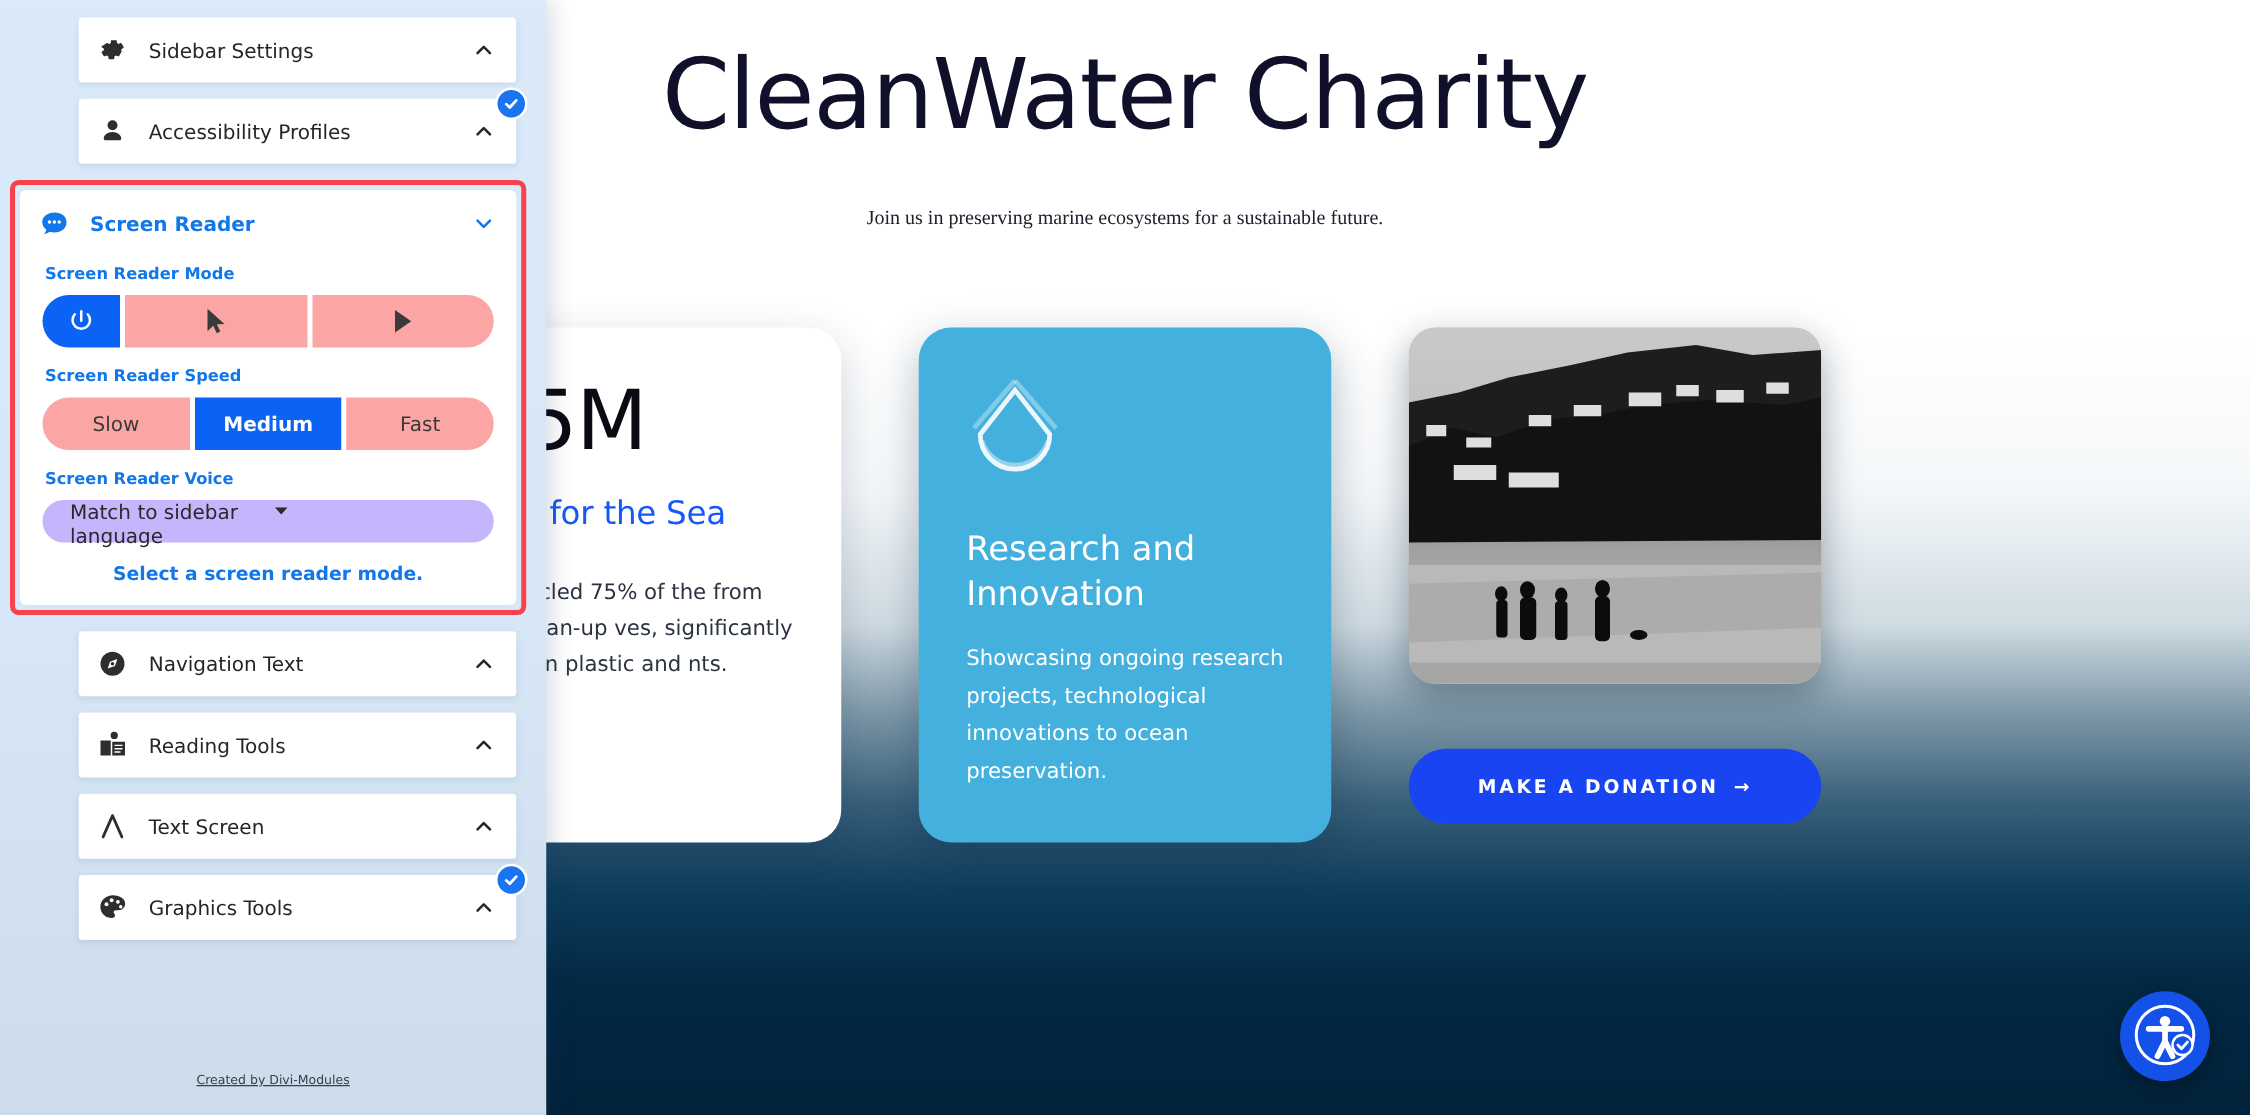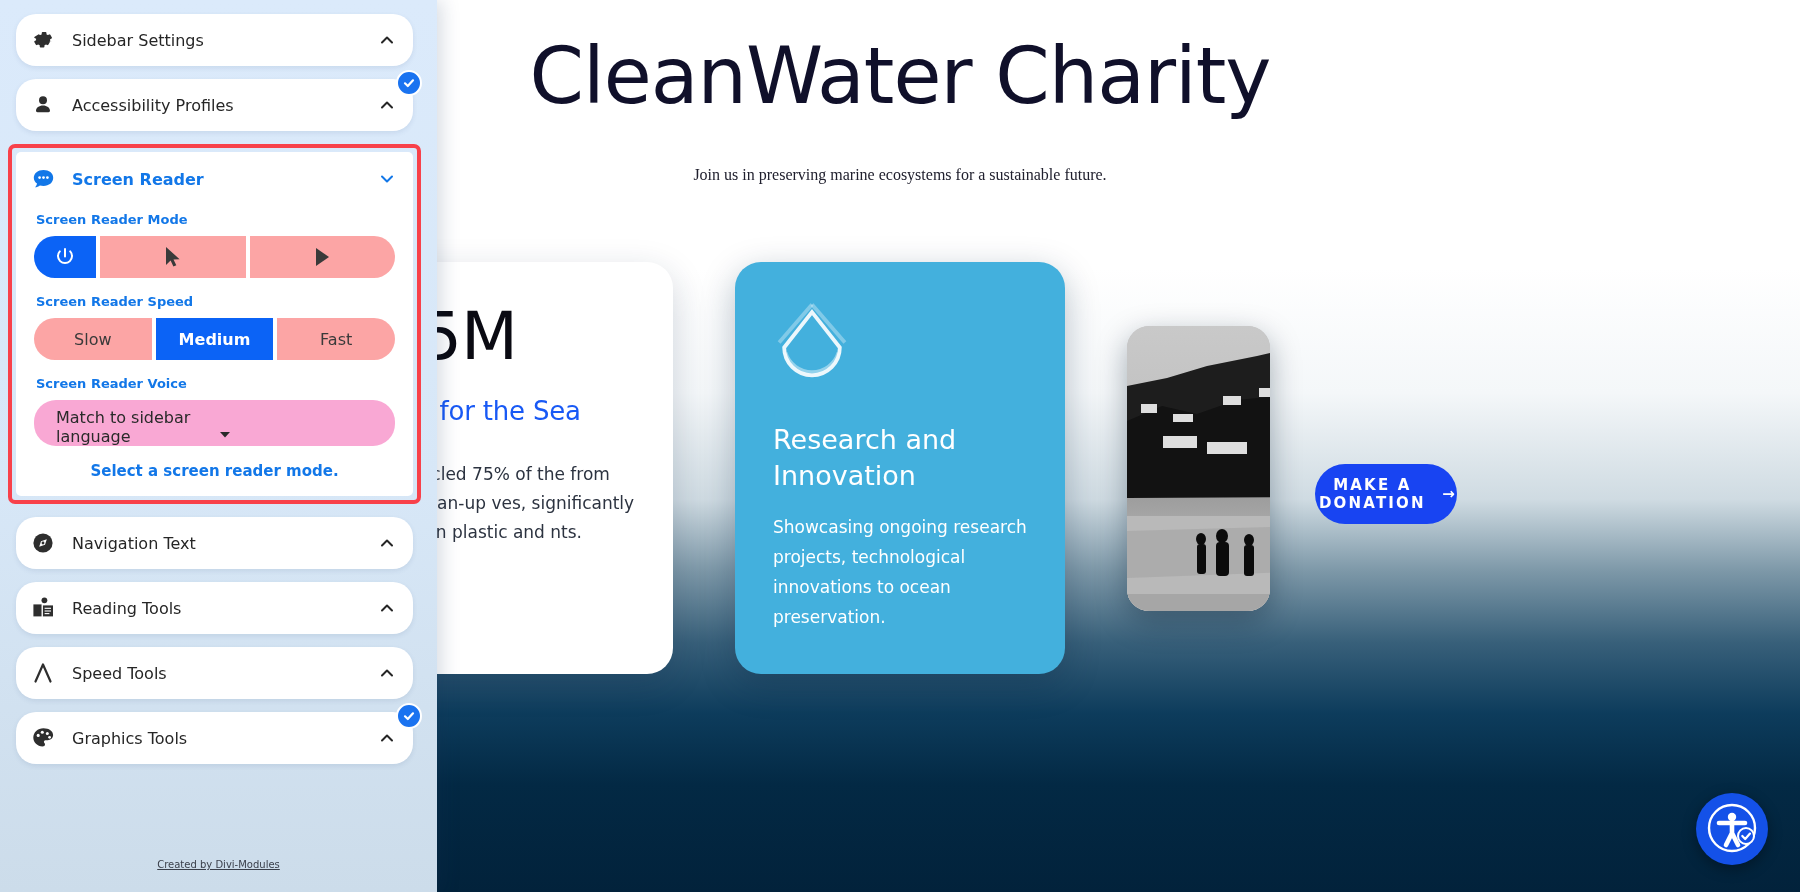--- a/index.html
+++ b/index.html
@@ -51,21 +51,21 @@
   .card-blue {
     background: #43b0dd; min-height: 412px; padding: 40px 38px 34px 38px;
     color: #fff; box-shadow: 0 10px 34px rgba(10,40,70,.28);
   }
   .drop-icon { width: 78px; height: 86px; display: block; opacity: .95; }
   .card-blue h3 { margin-top: 34px; font-size: 27px; font-weight: 400; line-height: 1.32;
                   font-family: "DejaVu Sans", sans-serif; }
   .card-blue p { margin-top: 20px; font-size: 17px; line-height: 1.75;
                  font-family: "DejaVu Sans", sans-serif; }
 
-  .card-photo { width: 330px; display: flex; align-items: center; gap: 45px; }
+  .card-photo { width: 330px; display: flex; flex-direction: column; align-items: center; }
   .photo {
     width: 330px; height: 285px; border-radius: 22px; overflow: hidden;
     box-shadow: 0 10px 30px rgba(5,25,45,.35);
     background: linear-gradient(#bdbdbd, #8d8d8d);
   }
   .donate-btn {
     margin-top: 52px; width: 330px; height: 60px; border: 0; border-radius: 30px;
     background: #1844f2; color: #fff; font-size: 15px; font-weight: 700;
     letter-spacing: 2.2px; cursor: pointer;
     font-family: "DejaVu Sans", sans-serif;
@@ -88,23 +88,24 @@
   
   .sidebar {
     position: absolute; left: 0; top: 0; width: 437px; height: 892px;
     background: linear-gradient(180deg,#dbeafb 0%, #d7e7f7 55%, #ccdcea 100%);
     box-shadow: 4px 0 18px rgba(20,50,90,.18);
     overflow: hidden;
   }
   .sb-scroll { position: absolute; inset: 0 8px 0 0; padding: 14px 16px 0 16px; }
 
   .acc {
-    background: #fff; border-radius: 20px; margin-bottom: 13px;
+    background: #fff; border-radius: 3px; margin-bottom: 13px;
     box-shadow: 0 2px 5px rgba(40,70,120,.10);
     position: relative;
+    margin-left: 47px;
   }
   .acc-head {
     height: 52px; display: flex; align-items: center; gap: 16px;
     padding: 0 16px 0 14px; cursor: pointer;
   }
   .acc-ico { width: 26px; height: 26px; flex: 0 0 26px; display:flex; align-items:center; justify-content:center; color:#2e2e2e; }
   .acc-title { flex: 1; font-size: 16px; color: #262626; font-weight: 400;
                font-family: "DejaVu Sans", sans-serif; }
   .chev { width: 20px; height: 20px; color: #262626; }
   .badge {
@@ -135,22 +136,22 @@
     align-items: center; justify-content: center; cursor: pointer;
     color: #3a3a3a; font-size: 16px; font-family: "DejaVu Sans", sans-serif;
   }
   .seg-item:first-child { border-radius: 21px 0 0 21px; }
   .seg-item:last-child { border-radius: 0 21px 21px 0; }
   .seg-item.on { background: #0b63f6; color: #fff; font-weight: 600; }
   .seg-mode .seg-item { flex: 1; }
   .seg-mode .seg-item.on { flex: 0 0 62px; }
 
   .select {
-    height: 46px; background: #f9a8d4; border-radius: 22px;
-    display: flex; align-items: flex-end; padding: 0 18px 0 22px;
+    height: 34px; background: #c4b5fd; border-radius: 22px;
+    display: flex; align-items: flex-start; padding: 0 18px 0 22px;
     cursor: pointer; margin-bottom: 10px;
   }
   .select span { flex: 1; font-size: 16px; color: #2a2a2a; font-family: "DejaVu Sans", sans-serif; }
   .hint {
     text-align: center; font-size: 15px; color: #1277e8; font-weight: 600;
     padding: 6px 0 2px; font-family: "DejaVu Sans", sans-serif; cursor: pointer;
   }
 
   .sb-footer {
     position: absolute; left: 0; right: 0; bottom: 20px; text-align: center;
@@ -412,21 +413,21 @@
         </div>
       </div>
 
       <div class="acc">
         <div class="acc-head">
           <span class="acc-ico">
             <svg width="24" height="24" viewBox="0 0 24 24" fill="none" stroke="#2e2e2e" stroke-width="2.2" stroke-linecap="round" stroke-linejoin="round">
               <path d="M4.5 20.5 L12 3.5 L19.5 20.5"></path>
             </svg>
           </span>
-          <span class="acc-title">Speed Tools</span>
+          <span class="acc-title">Text Screen</span>
           <span class="chev">
             <svg width="20" height="20" viewBox="0 0 20 20" fill="none" stroke="#262626" stroke-width="2" stroke-linecap="round" stroke-linejoin="round">
                 <path d="M5 12.5 L10 7.5 L15 12.5"></path>
               </svg>
           </span>
         </div>
       </div>
 
       <div class="acc">
         <div class="badge">

